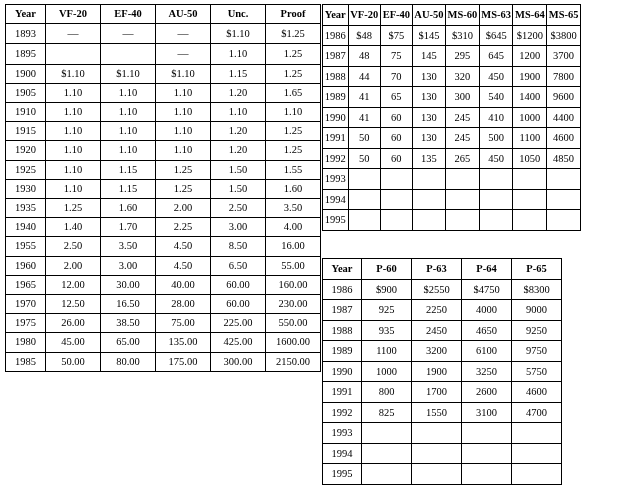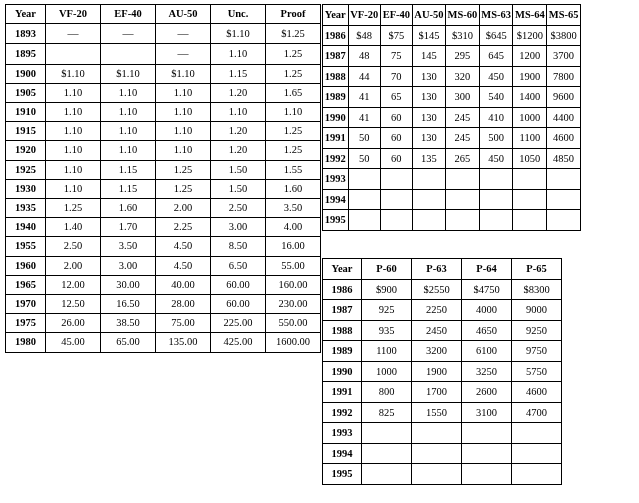--- a/index.html
+++ b/index.html
@@ -33,21 +33,21 @@
     padding: 0;
     height: 19px;
     line-height: 19px;
     white-space: nowrap;
   }
   table.grid th {
     font-weight: bold;
     font-size: 10.5px;
   }
   table.grid td.yearcell {
-    font-weight: bold;
+    font-weight: normal;
   }
   
   #table-left-wrap {
     position: absolute;
     left: 5px;
     top: 4px;
   }
   #table-left col.c-year { width: 40px; }
   #table-left col.c-d    { width: 55px; }
   #table-left td, #table-left th { height: 18.2px; line-height: 18.2px; }
@@ -228,20 +228,28 @@
             <td>225.00</td>
             <td>550.00</td>
           </tr>
           <tr>
             <td class="yearcell">1980</td>
             <td>45.00</td>
             <td>65.00</td>
             <td>135.00</td>
             <td>425.00</td>
             <td>1600.00</td>
+          </tr>
+          <tr>
+            <td class="yearcell">1985</td>
+            <td>50.00</td>
+            <td>80.00</td>
+            <td>175.00</td>
+            <td>300.00</td>
+            <td>2150.00</td>
           </tr>
         </tbody>
     </table>
   </div>
 
   <div id="table-mint-wrap">
     <table class="grid" id="table-mint">
       <colgroup>
         <col class="c-year">
           <col class="c-d">

